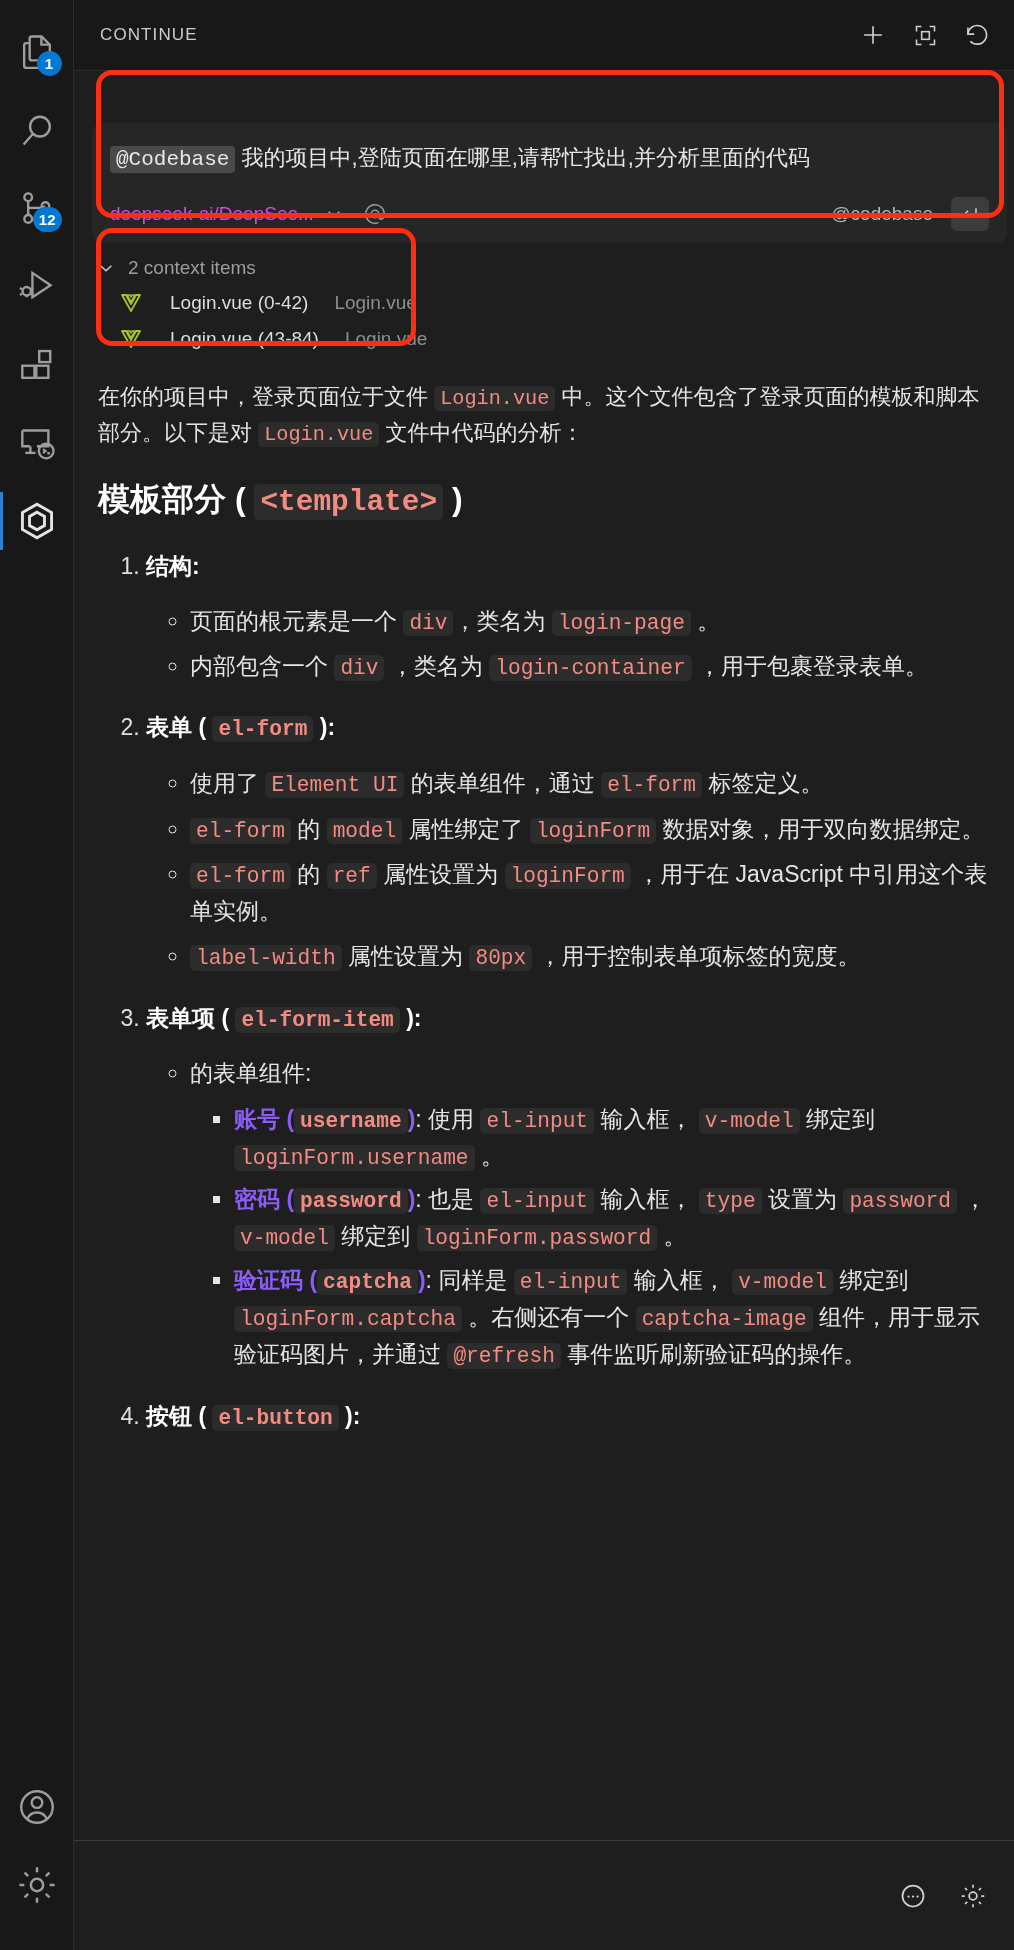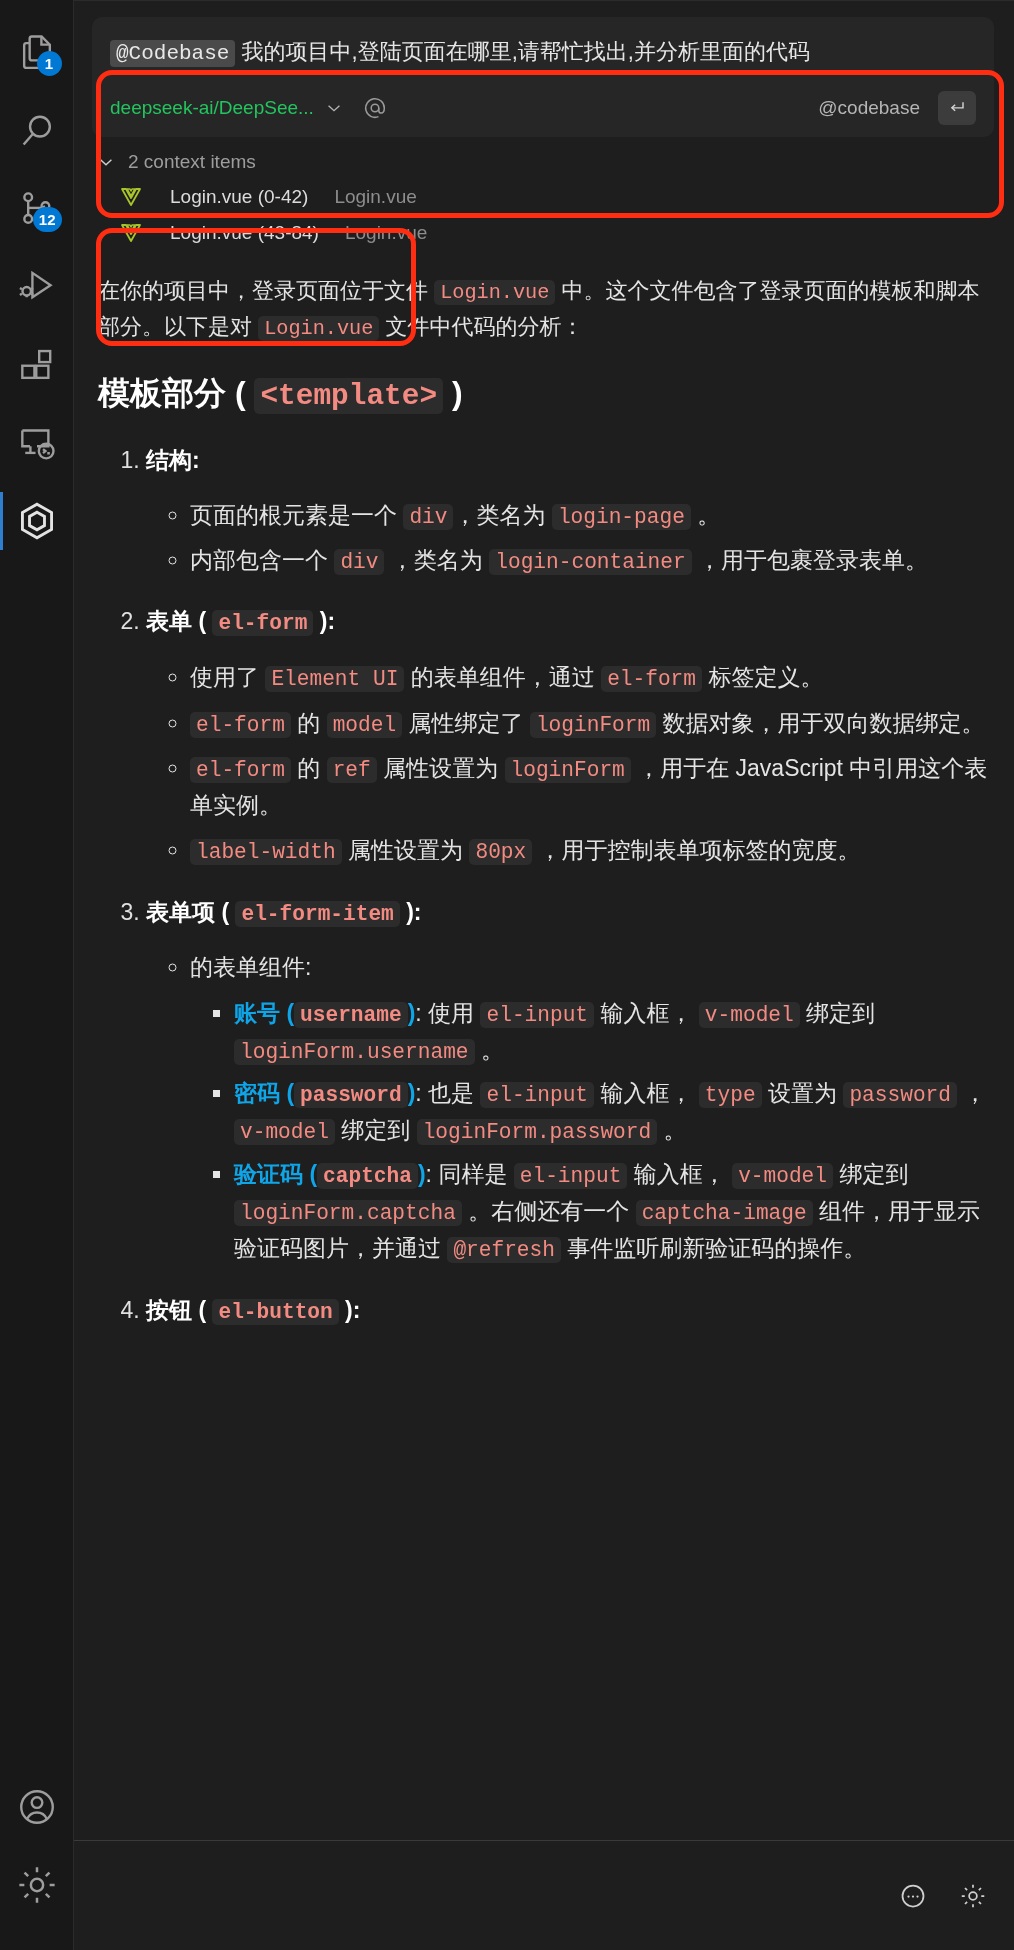--- a/index.html
+++ b/index.html
@@ -65,42 +65,42 @@
 
   .panel-body {
     flex: 1 1 auto;
     background:#1e1e1e;
     overflow: hidden;
     position: relative;
     border-top: 1px solid #2b2b2b;
   }
 
   
-  .composer-wrap { padding: 16px 20px 0 18px; }
+  .composer-wrap { padding: 16px 7px 0 18px; margin-top: 36px; }
   .composer {
     background:#262626;
     border-radius: 10px;
     padding: 18px 18px 12px 18px;
   }
   .composer-text {
     font-size: 22px; line-height: 1.55; color: #e6e6e6;
     word-break: break-word;
   }
   .mention-pill {
     background:#4a4a4a; color:#e8e8e8;
     border-radius:4px; padding: 2px 6px;
     font-family:"Liberation Mono", monospace;
     font-size:21px;
   }
   .composer-foot {
     display:flex; align-items:center; gap:18px;
     margin-top: 20px;
     color:#9a9a9a; font-size: 19px;
   }
-  .model-select { display:flex; align-items:center; gap:10px; cursor:pointer; color:#22c55e;text-align:right; }
+  .model-select { display:flex; align-items:center; gap:10px; cursor:pointer; color:#d946ef;text-align:right; }
   .at-icon { cursor:pointer; display:flex; align-items:center; }
   .foot-spacer { flex:1 1 auto; }
   .codebase-label { color:#b5b5b5; font-size:19px; }
   .enter-btn {
     width:38px;height:34px;border-radius:6px;background:#3c3c3c;
     display:flex;align-items:center;justify-content:center;cursor:pointer;
     color:#d0d0d0;font-size:19px;
   }
 
   
@@ -152,21 +152,21 @@
   ul.lvl2 { list-style: circle; margin: 18px 0 24px 44px; }
   ul.lvl2 > li {
     font-size: 23px; font-weight: 400; color:#e4e4e4;
     line-height: 1.62; margin-bottom: 8px;
   }
   ul.lvl3 { list-style: square; margin: 8px 0 0 44px; }
   ul.lvl3 > li {
     font-size: 23px; font-weight: 400; color:#e4e4e4;
     line-height: 1.62; margin-bottom: 6px;
   }
-  ul.lvl3 > li > b { font-weight:700; color:#0ea5e9; }
+  ul.lvl3 > li > b { font-weight:700; color:#8b5cf6; }
 
   
   .panel-footer {
     position:absolute; left:0; right:0; bottom:0;
     height: 110px;
     background:#1e1e1e;
     border-top:1px solid #3a3a3a;
     display:flex; align-items:center; justify-content:flex-end;
     gap: 26px; padding: 0 24px;
     z-index: 40;
@@ -256,20 +256,42 @@
     <div class="ab-item" style="margin-bottom:26px;">
       <svg width="46" height="46" viewBox="0 0 24 24" fill="none" stroke="#9d9d9d" stroke-width="1.3">
         <circle cx="12" cy="12" r="3.2"></circle>
         <path d="M12 2.8v2.6M12 18.6v2.6M21.2 12h-2.6M5.4 12H2.8M18.5 5.5l-1.9 1.9M7.4 16.6l-1.9 1.9M18.5 18.5l-1.9-1.9M7.4 7.4L5.5 5.5"></path>
       </svg>
     </div>
   </div>
 
   <div class="panel">
 
+    <div class="panel-header">
+      <div class="panel-title">CONTINUE</div>
+      <div class="hdr-actions">
+        <div class="hdr-btn">
+          <svg width="28" height="28" viewBox="0 0 24 24" fill="none" stroke="#cfcfcf" stroke-width="1.4">
+            <path d="M12 4.4v15.2M4.4 12h15.2"></path>
+          </svg>
+        </div>
+        <div class="hdr-btn">
+          <svg width="27" height="27" viewBox="0 0 24 24" fill="none" stroke="#cfcfcf" stroke-width="1.4">
+            <path d="M4 8.4V4h4.4M15.6 4H20v4.4M20 15.6V20h-4.4M8.4 20H4v-4.4"></path>
+            <rect x="8.6" y="8.6" width="6.8" height="6.8"></rect>
+          </svg>
+        </div>
+        <div class="hdr-btn">
+          <svg width="28" height="28" viewBox="0 0 24 24" fill="none" stroke="#cfcfcf" stroke-width="1.4">
+            <path d="M4.2 11.2a8 8 0 1 1 2.1 6.1"></path>
+            <path d="M4.2 5.6v5.6h5.4"></path>
+          </svg>
+        </div>
+      </div>
+    </div>
 
     <div class="panel-body">
       <div class="scroll-region">
 
         <div class="composer-wrap">
           <div class="composer">
             <div class="composer-text">
               <span class="mention-pill">@Codebase</span>
               <span>我的项目中,登陆页面在哪里,请帮忙找出,并分析里面的代码</span>
             </div>

